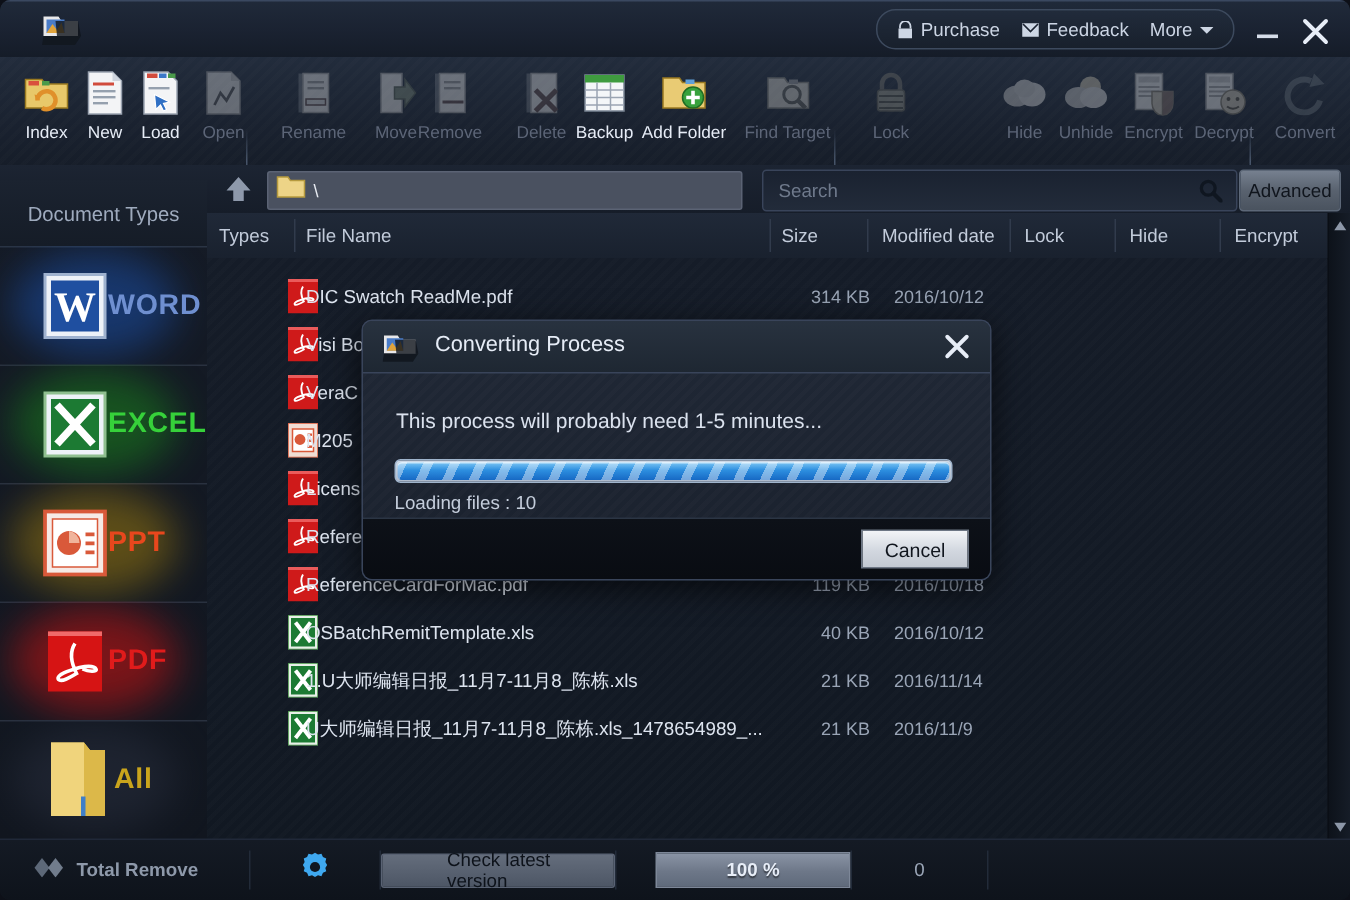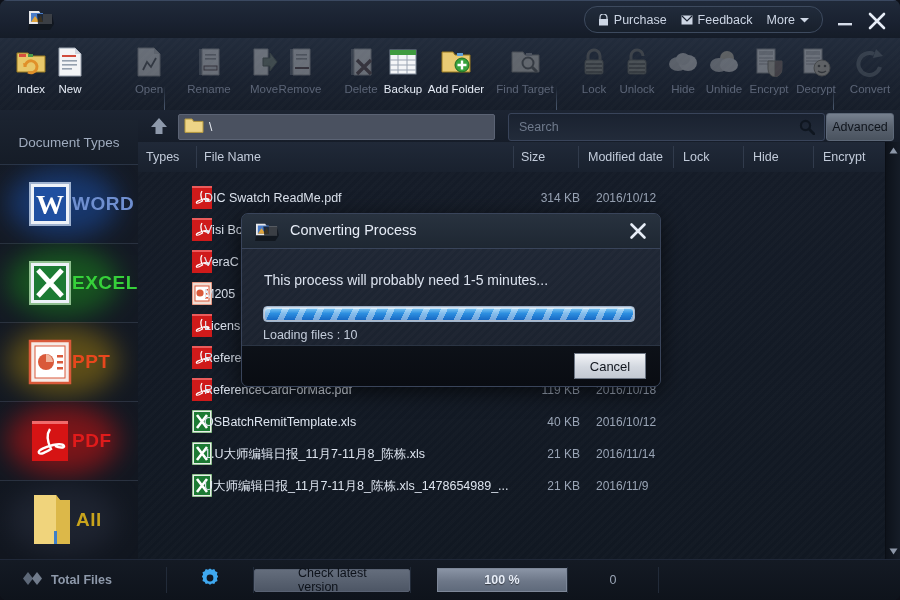--- a/index.html
+++ b/index.html
@@ -317,20 +317,33 @@
             <path d="M19 2 v6 h6 Z" fill="#cfd5de"></path>
             <rect x="6" y="9" width="14" height="2" fill="#d14b3c"></rect>
             <rect x="6" y="14" width="15" height="1.6" fill="#95a0ae"></rect>
             <rect x="6" y="18" width="15" height="1.6" fill="#95a0ae"></rect>
             <rect x="6" y="22" width="10" height="1.6" fill="#95a0ae"></rect>
           </svg>
       </span>
       <span class="tb-lab">New</span>
     </div>
 
+    <div class="tb-item" style="left:78px">
+      <span class="tb-ico">
+        <svg width="28" height="32" viewBox="0 0 28 32">
+            <path d="M3 2 h16 l6 6 v22 H3 Z" fill="#f3f4f6" stroke="#9aa3b0"></path>
+            <rect x="5" y="3" width="7" height="3" fill="#d14b3c"></rect>
+            <rect x="13" y="3" width="5" height="3" fill="#3c78c8"></rect>
+            <rect x="19" y="3" width="5" height="3" fill="#4a9a4a"></rect>
+            <rect x="6" y="12" width="14" height="1.6" fill="#95a0ae"></rect>
+            <path d="M10 17 l10 5 l-4 1 l2 4 l-2 1 l-2 -4 l-3 3 Z" fill="#2f6fc4" stroke="#fff" stroke-width=".8"></path>
+          </svg>
+      </span>
+      <span class="tb-lab">Load</span>
+    </div>
 
     <div class="tb-item dis" style="left:120px">
       <span class="tb-ico">
         <svg width="28" height="32" viewBox="0 0 28 32">
             <path d="M3 2 h16 l6 6 v22 H3 Z" fill="#d8dde5" stroke="#8c95a3"></path>
             <path d="M19 2 v6 h6 Z" fill="#b8c0cc"></path>
             <path d="M8 24 l4 -8 l4 5 l5 -9" fill="none" stroke="#4a5568" stroke-width="1.8"></path>
           </svg>
       </span>
       <span class="tb-lab">Open</span>
@@ -426,30 +439,20 @@
       <span class="tb-ico">
         <svg width="26" height="30" viewBox="0 0 26 30">
             <path d="M7 14 V9 a6 6 0 0 1 12 0 v5" fill="none" stroke="#6f6f52" stroke-width="3"></path>
             <rect x="4" y="13" width="18" height="14" rx="2" fill="#8f9a5a" stroke="#5d6636"></rect>
             <path d="M5 17 h16 M5 21 h16 M5 25 h16" stroke="#4d5430" stroke-width="1.4"></path>
           </svg>
       </span>
       <span class="tb-lab">Lock</span>
     </div>
 
-    <div class="tb-item dis" style="left:608px">
-      <span class="tb-ico">
-        <svg width="26" height="30" viewBox="0 0 26 30">
-            <path d="M7 14 V9 a6 6 0 0 1 12 0" fill="none" stroke="#6f6f52" stroke-width="3"></path>
-            <rect x="4" y="13" width="18" height="14" rx="2" fill="#8f9a5a" stroke="#5d6636"></rect>
-            <path d="M5 17 h16 M5 21 h16 M5 25 h16" stroke="#4d5430" stroke-width="1.4"></path>
-          </svg>
-      </span>
-      <span class="tb-lab">Unlock</span>
-    </div>
 
     <div class="tb-item dis" style="left:654px">
       <span class="tb-ico">
         <svg width="32" height="24" viewBox="0 0 32 24">
             <ellipse cx="11" cy="14" rx="9" ry="7" fill="#b9bfc6"></ellipse>
             <ellipse cx="21" cy="13" rx="9" ry="8" fill="#cfd5da"></ellipse>
             <ellipse cx="16" cy="9" rx="7" ry="6" fill="#c4cad0"></ellipse>
           </svg>
       </span>
       <span class="tb-lab">Hide</span>
@@ -750,21 +753,21 @@
   </div>
 
   <div id="statusbar">
     <div id="total-files">
       <span>
         <svg width="22" height="13" viewBox="0 0 22 13">
             <path d="M6 0 L11 6.5 L6 13 L1 6.5 Z" fill="#5d6878"></path>
             <path d="M15 0 L20 6.5 L15 13 L10 6.5 Z" fill="#717c8c"></path>
           </svg>
       </span>
-      <span>Total Files</span>
+      <span>Total Remove</span>
     </div>
     <div class="st-sep"></div>
     <div id="gear-cell">
       <span>
         <svg width="22" height="22" viewBox="0 0 22 22">
             <path d="M11 1.5 l2 1.2 l2.3 -.6 l1 2.2 l2.2 1 l-.6 2.3 l1.2 2 l-1.2 2 l.6 2.3 l-2.2 1 l-1 2.2 l-2.3 -.6 l-2 1.2 l-2 -1.2 l-2.3 .6 l-1 -2.2 l-2.2 -1 l.6 -2.3 l-1.2 -2 l1.2 -2 l-.6 -2.3 l2.2 -1 l1 -2.2 l2.3 .6 Z" fill="#3fa8ef"></path>
             <circle cx="11" cy="11" r="3.4" fill="#101722"></circle>
           </svg>
       </span>
     </div>

